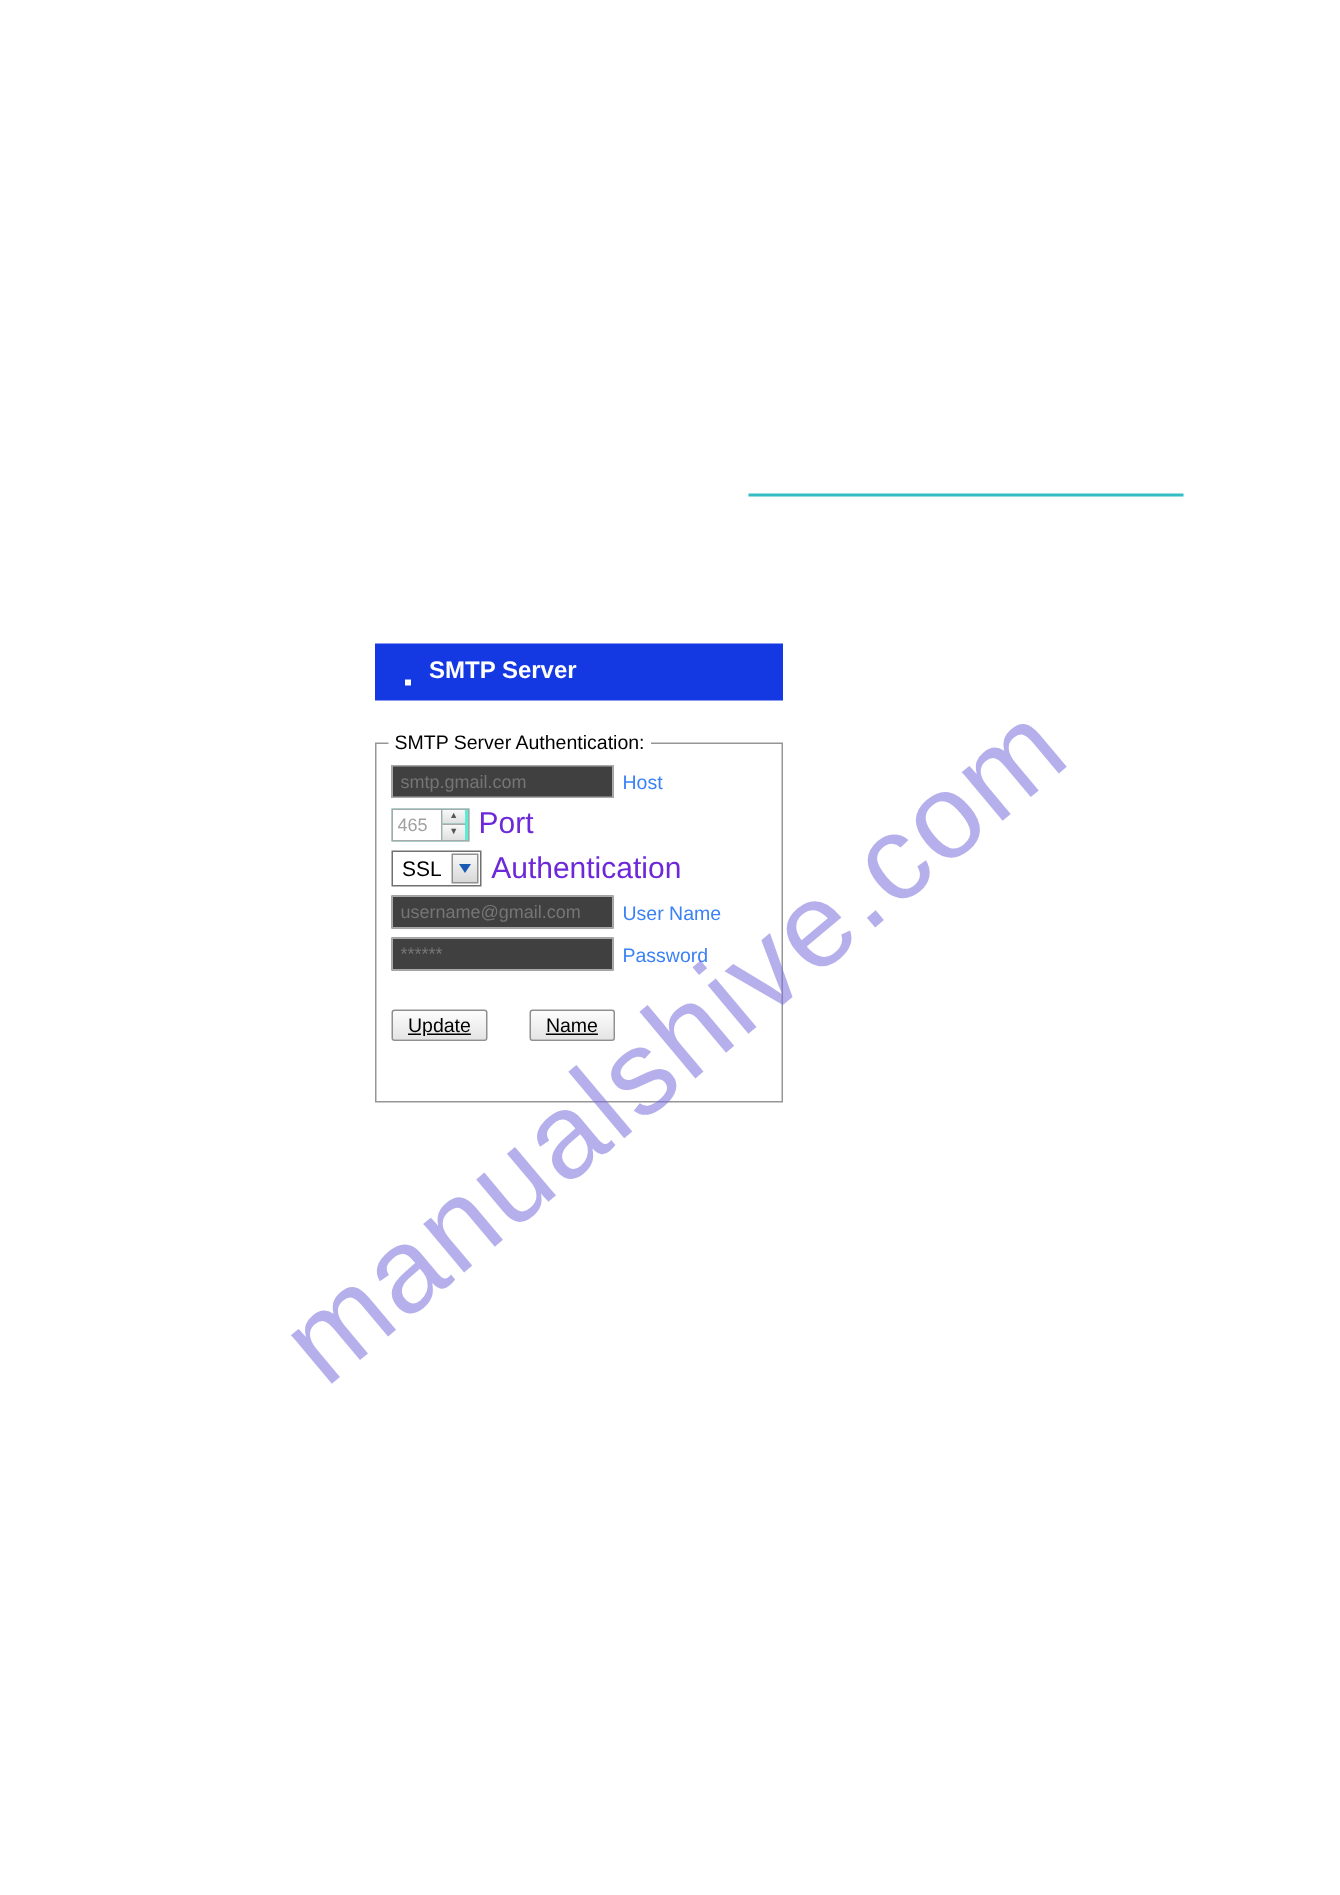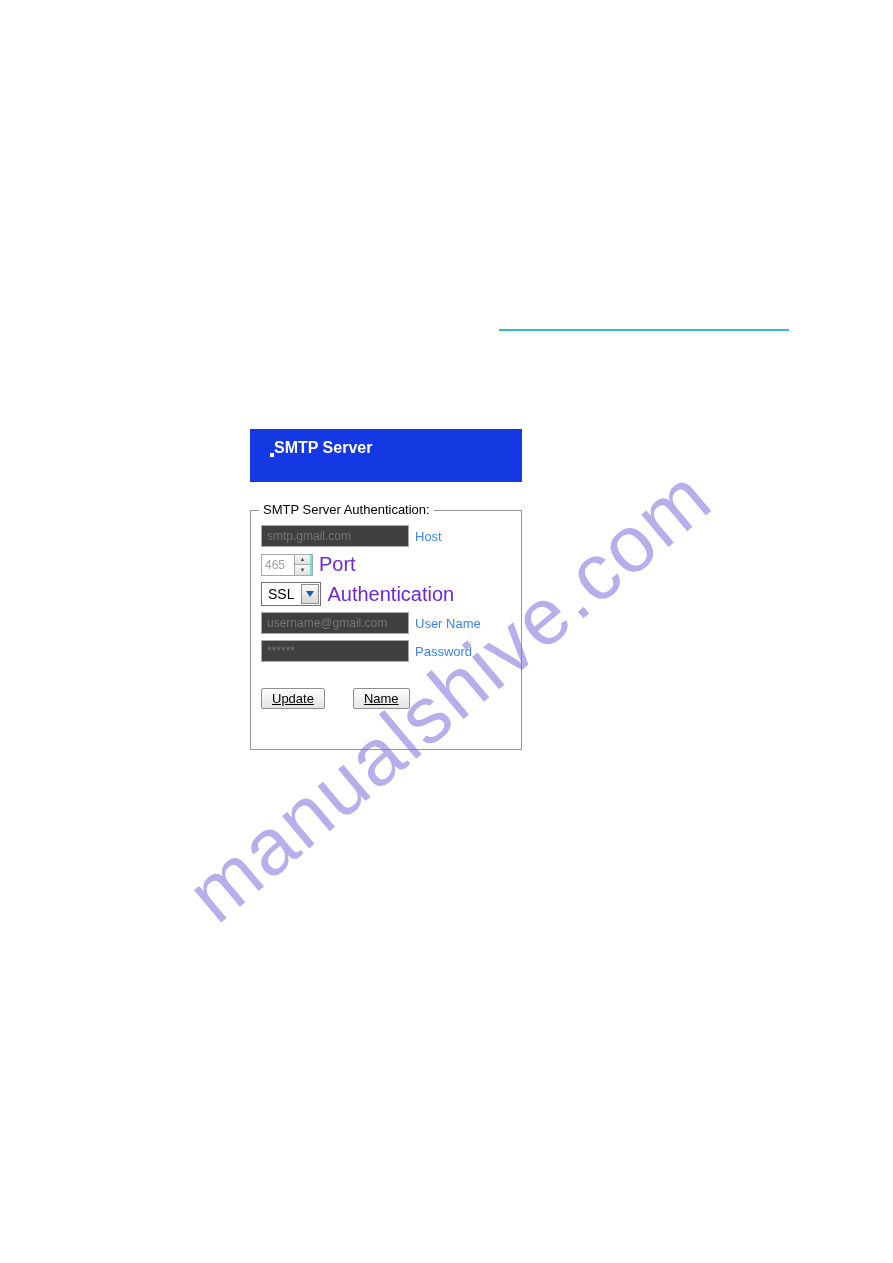--- a/index.html
+++ b/index.html
@@ -45,23 +45,24 @@
     position: absolute;
     top: 429px;
     left: 250px;
     width: 272px;
   }
   .header-bar {
     background: #1439e3;
     color: #ffffff;
     font-weight: bold;
     font-size: 16px;
-    padding: 10px 14px 25px 14px;
+    padding: 10px 14px 10px 14px;
     display: flex;
     align-items: flex-end;
+    gap: 12px;
     font-family: Tahoma, Arial, sans-serif;
   }
   .header-bar .dot {
     width: 4px;
     height: 4px;
     background: #ffffff;
     display: inline-block;
     margin-left: 6px;
   }
   .fieldset {

